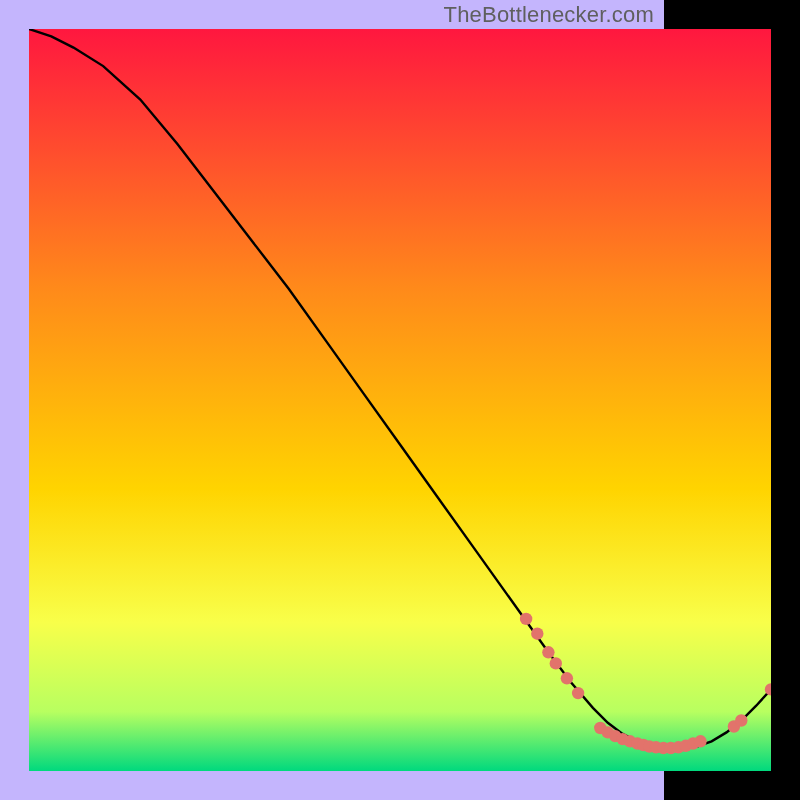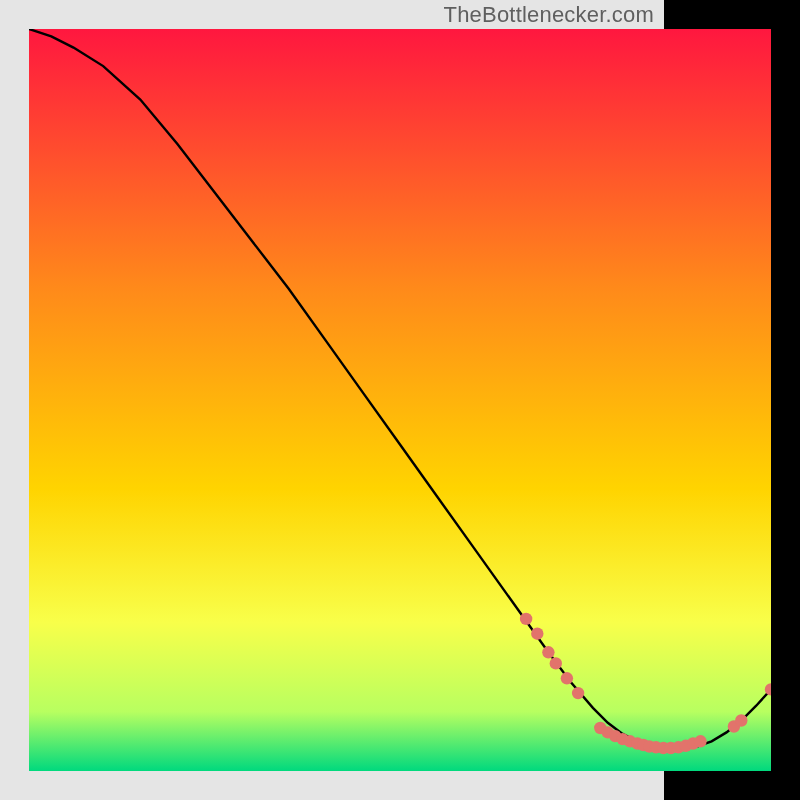--- a/index.html
+++ b/index.html
@@ -8,21 +8,21 @@
     width: 800px;
     height: 800px;
     background: #000;
     overflow: hidden;
     font-family: Arial, Helvetica, sans-serif;
   }
   .frame {
     position: relative;
     width: 664px;
     height: 800px;
-    background: #e5e5e5;
+    background: #c4b5fd;
   }
   .watermark {
     position: absolute;
     top: 2px;
     right: 10px;
     color: #5f5f5f;
     font-size: 22px;
     letter-spacing: 0.2px;
     font-weight: 400;
     user-select: none;

